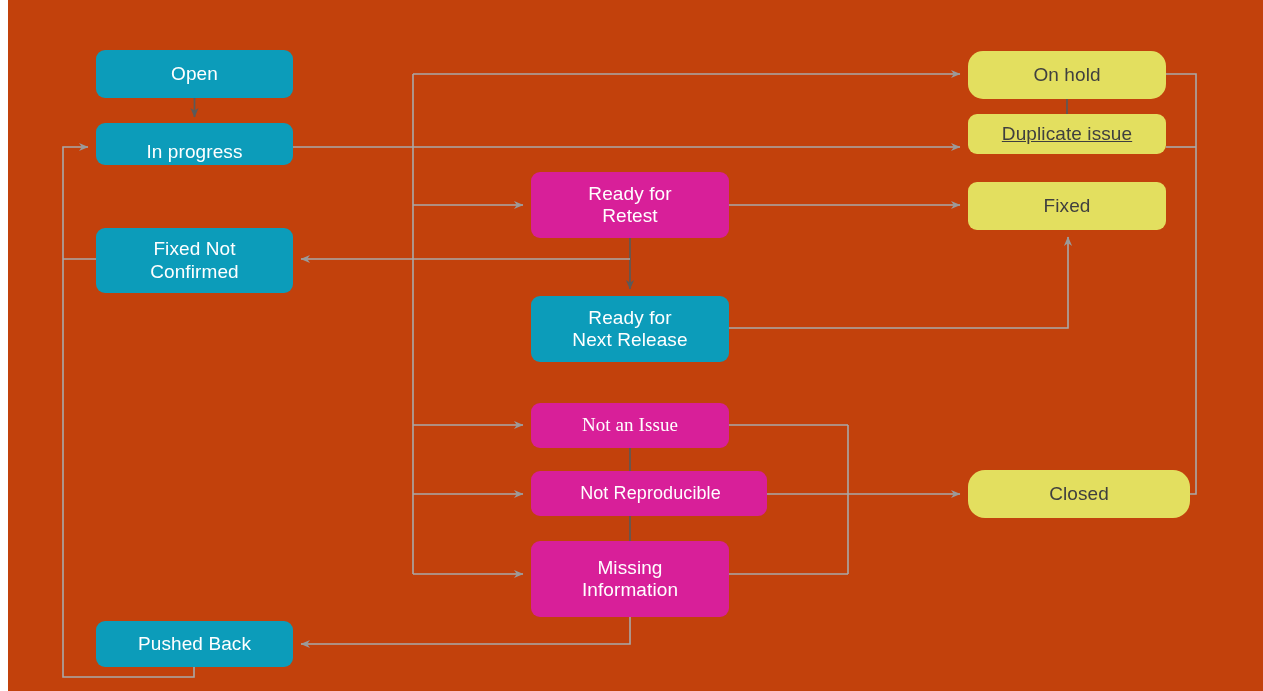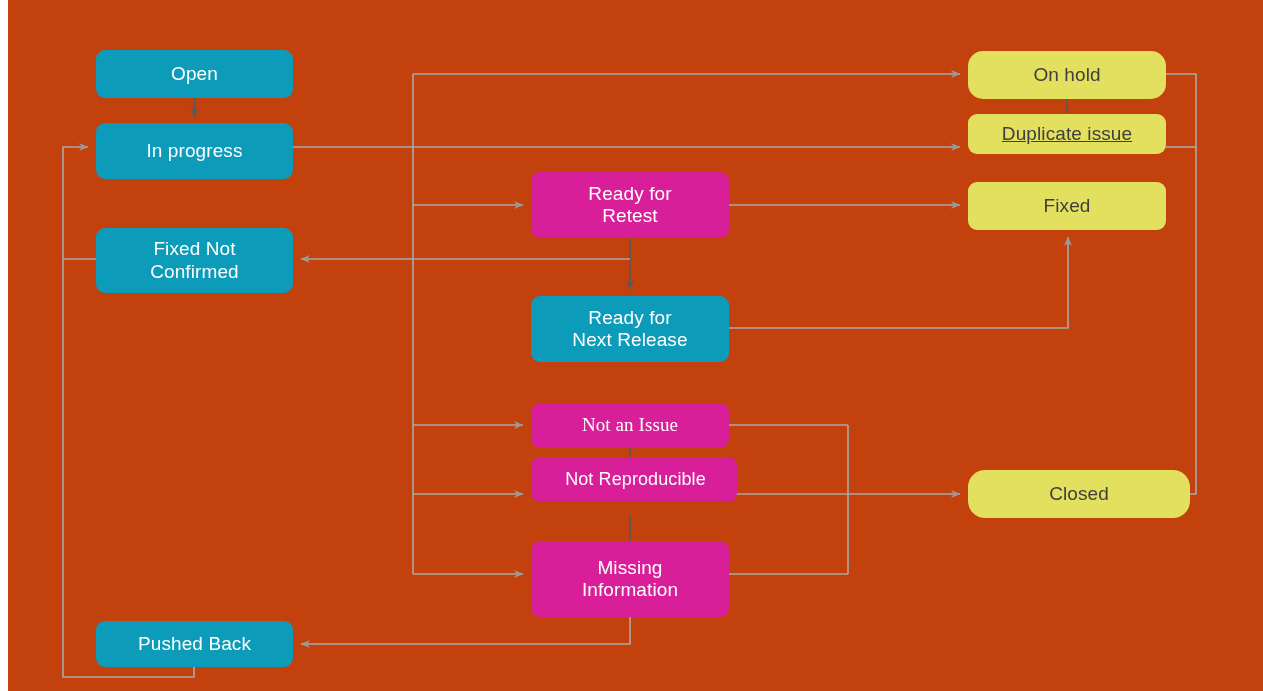--- a/index.html
+++ b/index.html
@@ -109,21 +109,21 @@
       <path d="M186,667 L186,677 L55,677 L55,147 L80,147" marker-end="url(#ah)"></path>
 
       <path d="M88,259 L55,259"></path>
 
     </g>
   </svg>
 
   <div class="node teal" style="left:88px;  top:50px;  width:197px; height:48px;">
       <span class="label">Open</span>
     </div>
-  <div class="node teal" style="left:88px;  top:123px; width:197px; height:56px;">
+  <div class="node teal" style="left:88px;  top:123px; width:197px; height:42px;align-items:flex-end;">
       <span class="label">In progress</span>
     </div>
   <div class="node teal" style="left:88px;  top:228px; width:197px; height:65px;">
       <span class="label">Fixed Not
 Confirmed</span>
     </div>
   <div class="node teal" style="left:88px;  top:621px; width:197px; height:46px;align-items:center;">
       <span class="label">Pushed Back</span>
     </div>
 
@@ -131,21 +131,21 @@
       <span class="label">Ready for
 Retest</span>
     </div>
   <div class="node teal" style="left:523px; top:296px; width:198px; height:66px;">
       <span class="label">Ready for
 Next Release</span>
     </div>
   <div class="node magenta" style="left:523px; top:403px; width:198px; height:45px;font-family:Liberation Serif, serif;">
       <span class="label">Not an Issue</span>
     </div>
-  <div class="node magenta" style="left:523px; top:457px; width:206px; height:45px; font-size:18px;padding-left:9px;">
+  <div class="node magenta" style="left:523px; top:471px; width:236px; height:45px; font-size:18px;padding-left:9px;">
       <span class="label">Not Reproducible</span>
     </div>
   <div class="node magenta" style="left:523px; top:541px; width:198px; height:76px;">
       <span class="label">Missing
 Information</span>
     </div>
 
   <div class="node yellow" style="left:960px; top:51px;  width:198px; height:48px;border-radius:15px;">
       <span class="label">On hold</span>
     </div>

